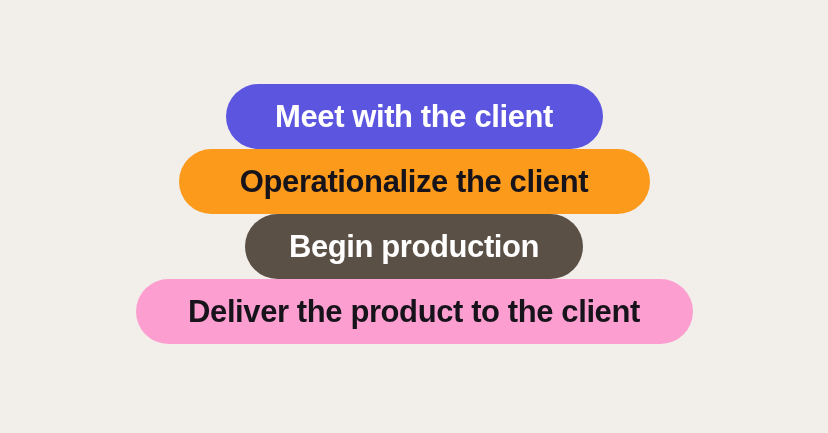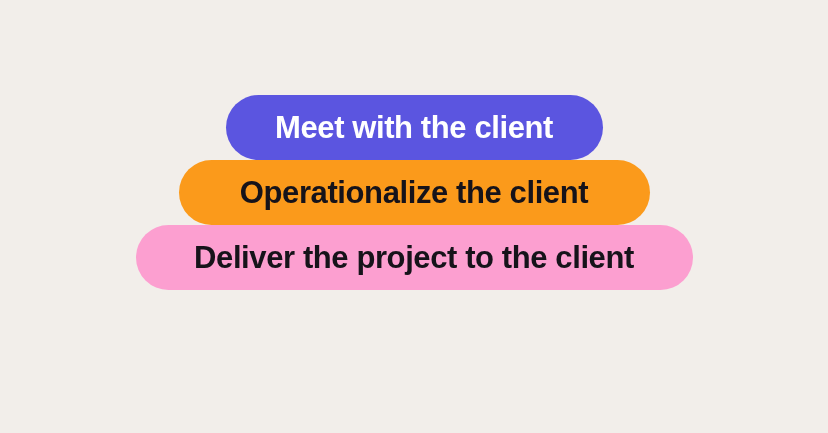--- a/index.html
+++ b/index.html
@@ -22,21 +22,21 @@
     display: flex;
     flex-direction: column;
     align-items: center;
     justify-content: flex-start;
     box-sizing: border-box;
   }
 
   .steps-stack {
     position: absolute;
     left: 0;
-    top: 95px;
+    top: 84px;
     width: 828px;
     display: flex;
     flex-direction: column;
     align-items: center;
   }
 
   .step-bar {
     height: 65px;
     border-radius: 33px;
     display: flex;
@@ -72,19 +72,22 @@
   <div class="steps-stack">
 
     <div class="step-bar" style="background-color: rgb(91, 85, 224); width: 377px;">
       <span class="step-label" style="color: rgb(255, 255, 255);">Meet with the client</span>
     </div>
 
     <div class="step-bar" style="background-color: rgb(251, 154, 27); width: 471px;">
       <span class="step-label" style="color: rgb(22, 19, 26);">Operationalize the client</span>
     </div>
 
+    <div class="step-bar" style="background-color: rgb(91, 80, 70); width: 338px;">
+      <span class="step-label" style="color: rgb(255, 255, 255);">Begin production</span>
+    </div>
 
     <div class="step-bar" style="background-color: rgb(252, 159, 208); width: 557px;">
-      <span class="step-label" style="color: rgb(22, 19, 26);">Deliver the project to the client</span>
+      <span class="step-label" style="color: rgb(22, 19, 26);">Deliver the product to the client</span>
     </div>
 
   </div>
 </div>
 
 </body></html>

